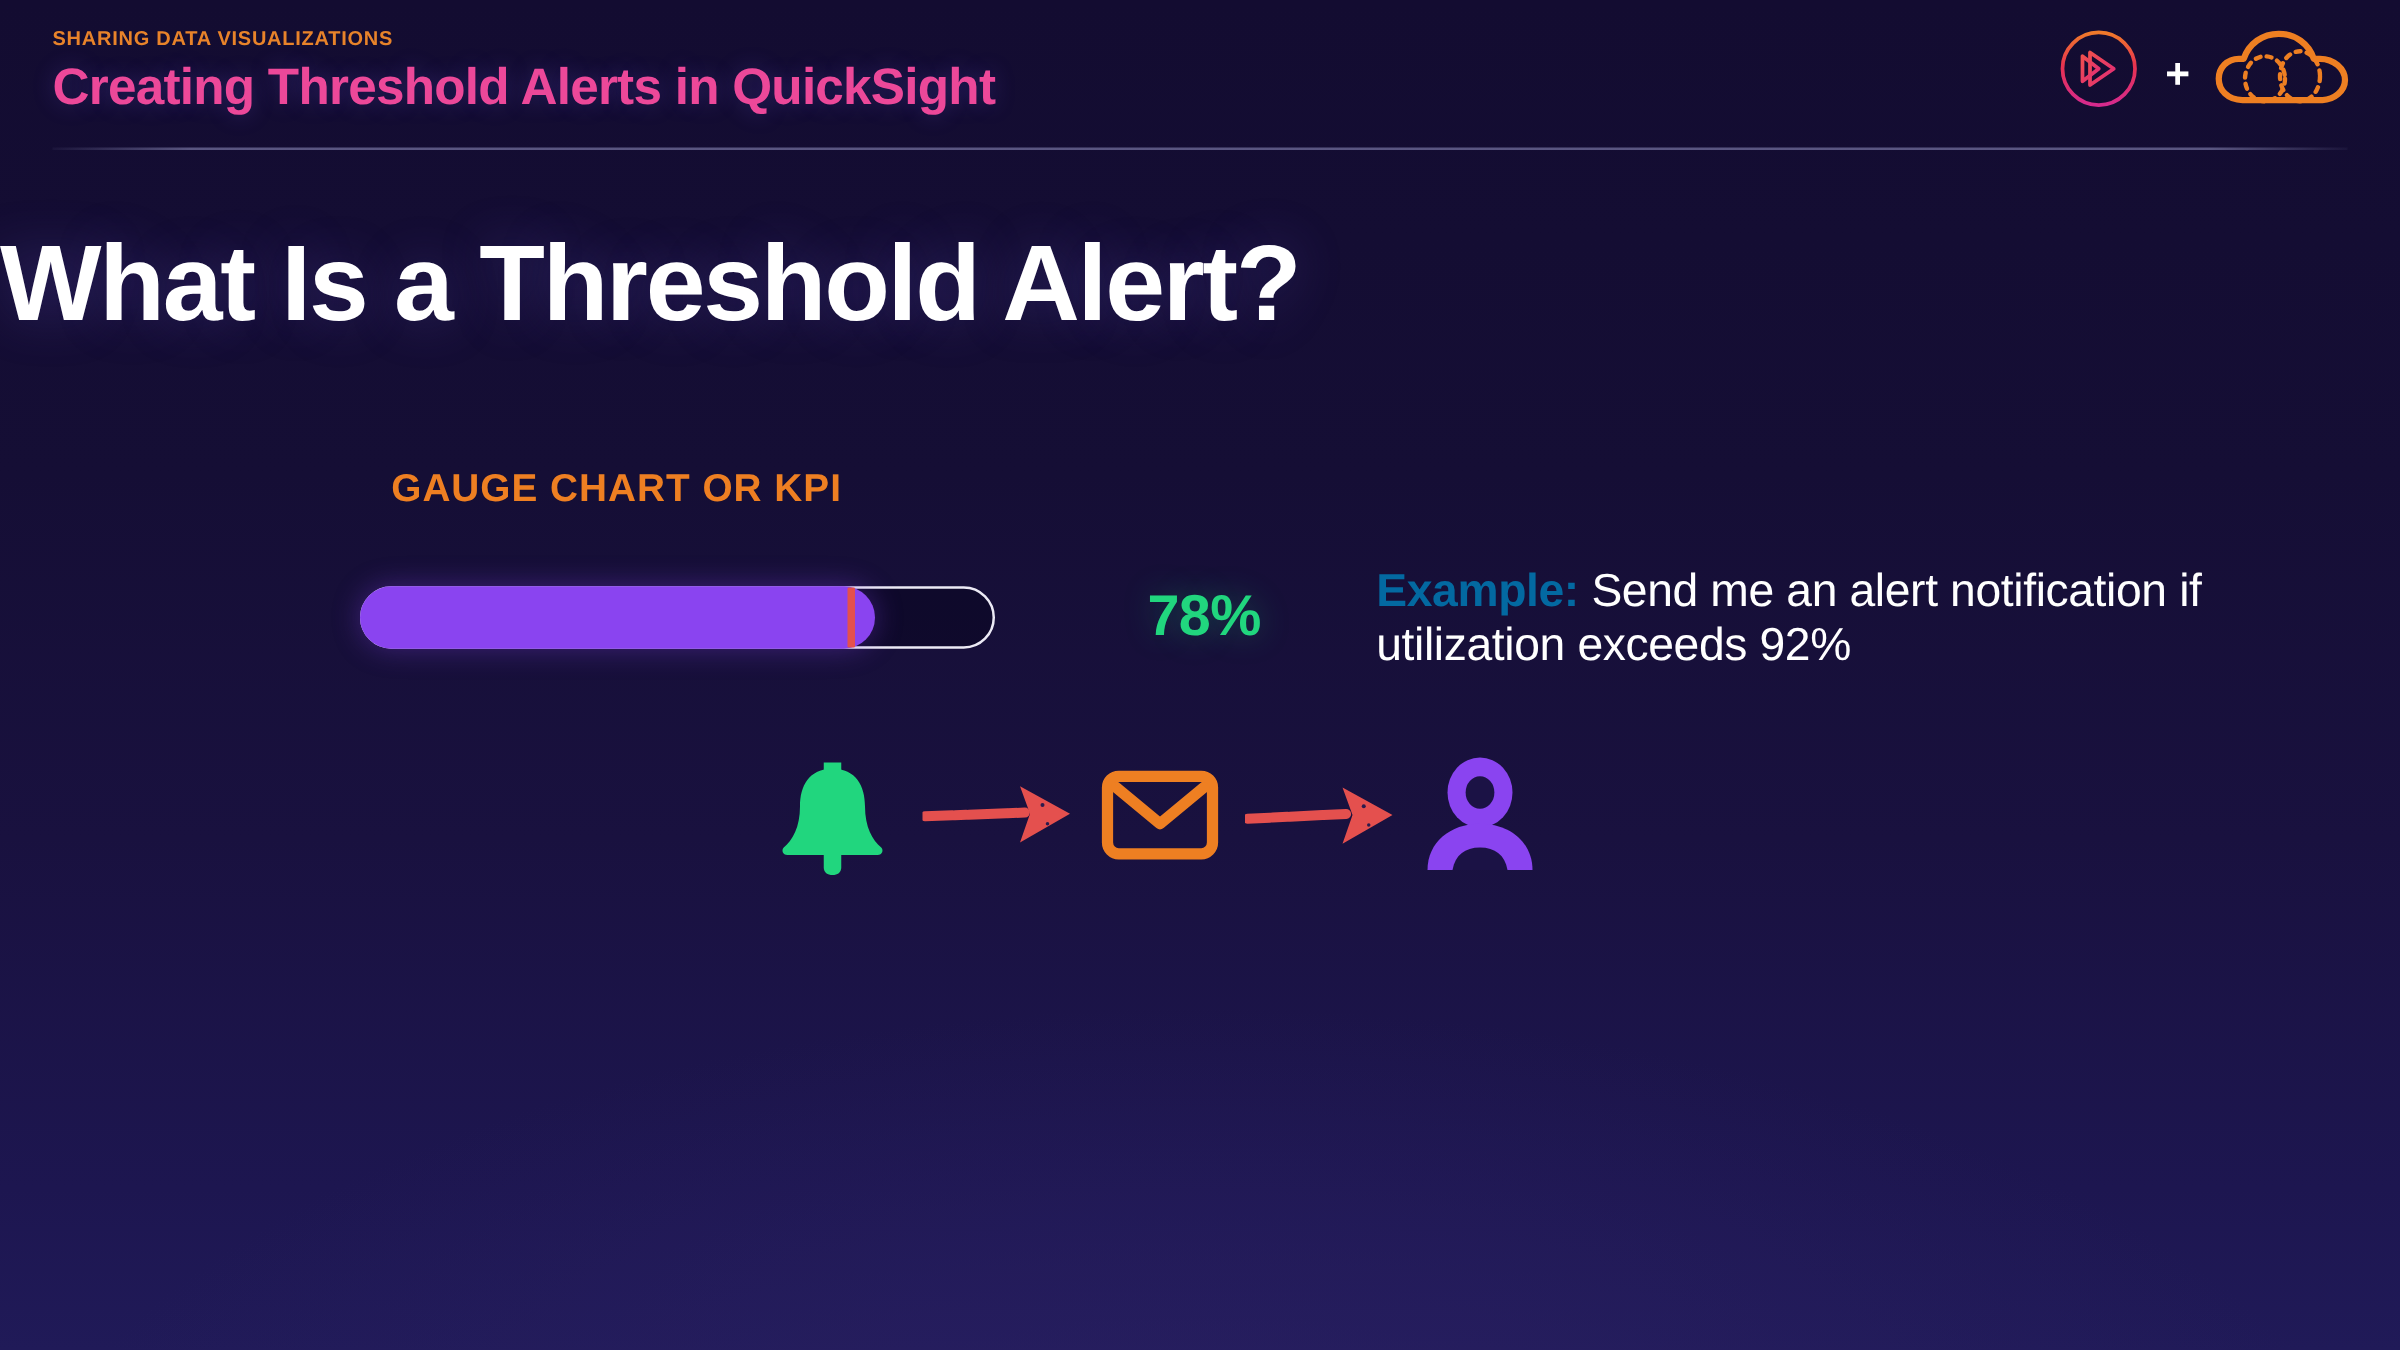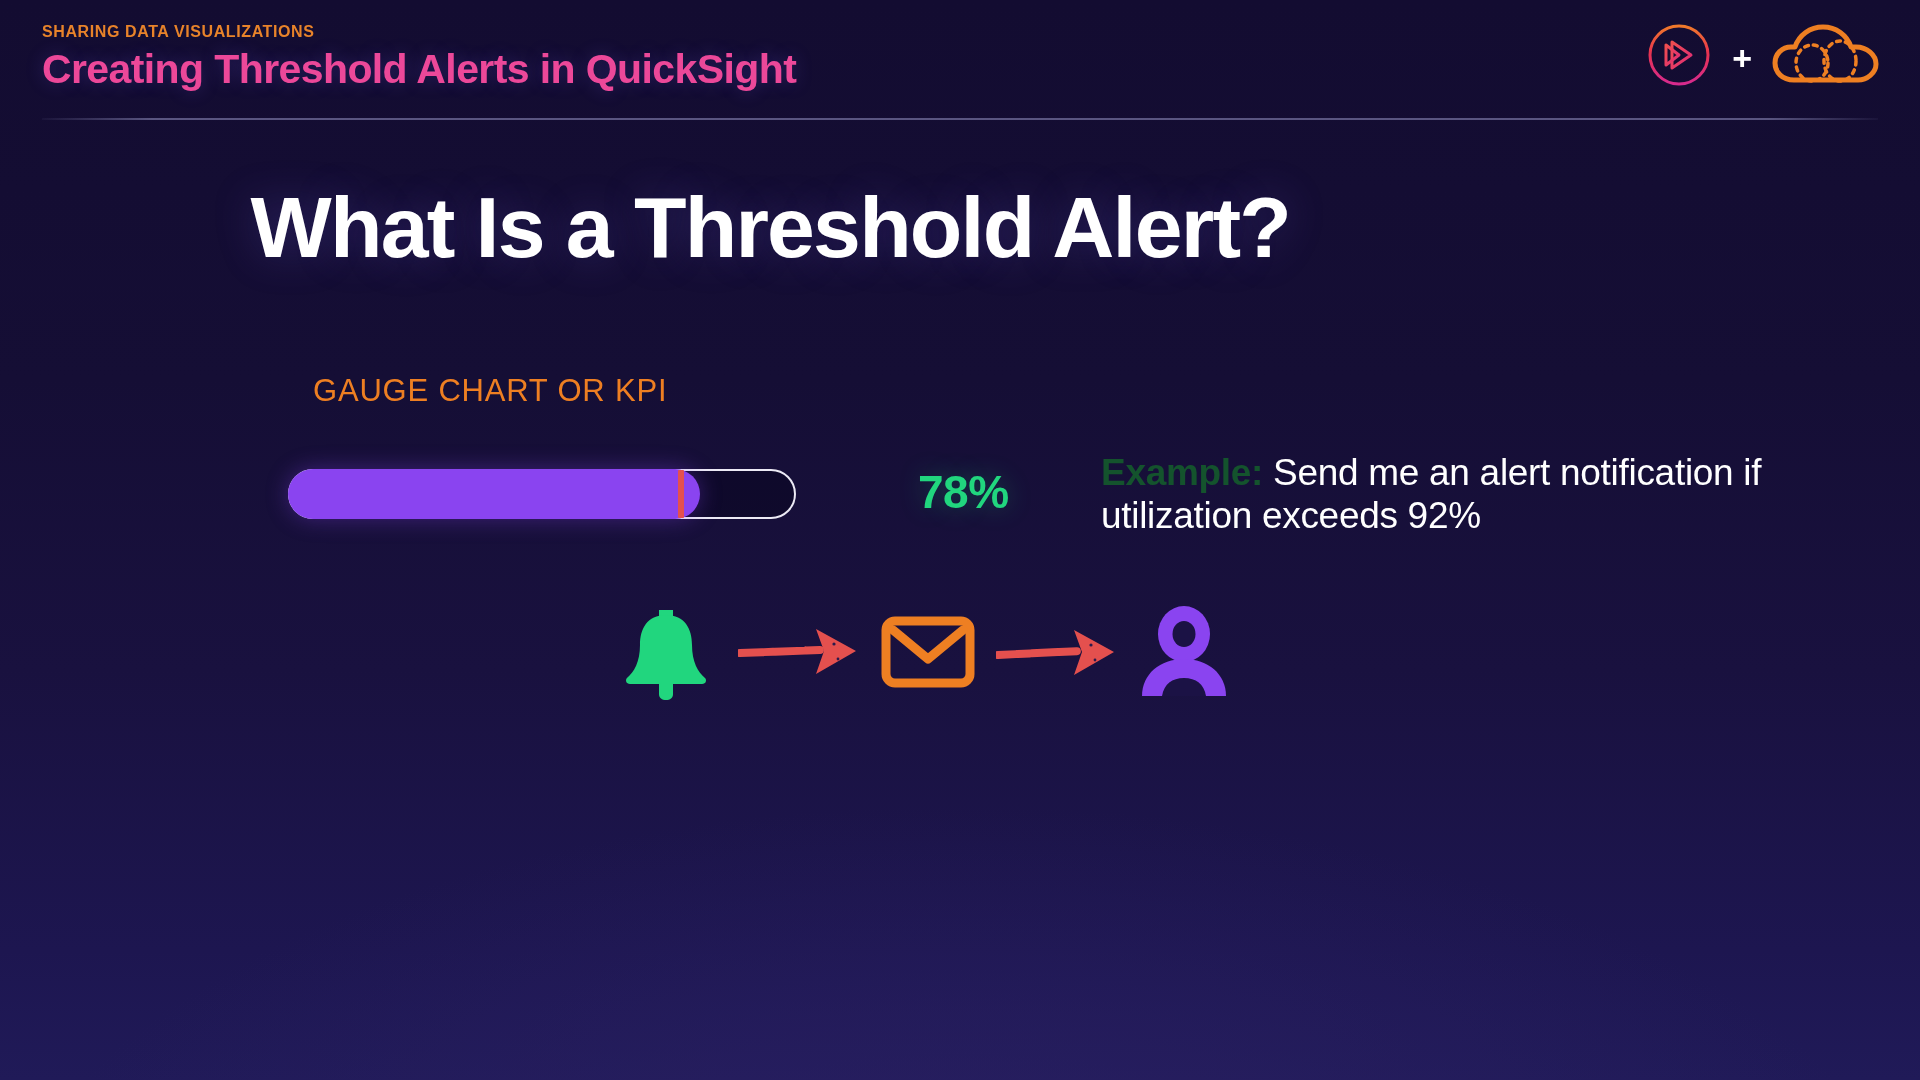--- a/index.html
+++ b/index.html
@@ -44,30 +44,30 @@
     display:flex; align-items:center; gap:16px;
   }
   .logo-plus {
     font-size:34px; font-weight:bold; color:#ffffff;
     line-height:1; padding:0 4px; margin-top:2px;
   }
 
   
   .main-title {
     position:absolute; left:0; top:178px; width:1290px;
-    text-align:right;
+    text-align:left;
     font-size:86px; font-weight:bold; letter-spacing:-1.8px;
     color:#ffffff;
     text-shadow:0 0 40px rgba(110,92,220,0.28);
   }
 
   
   .gauge-label {
     position:absolute; left:313px; top:373px;
-    font-size:31px; font-weight:normal; letter-spacing:0.8px;
+    font-size:31px; font-weight:bold; letter-spacing:0.8px;
     color:#ee7f22;
   }
   .gauge-row {
     position:absolute; left:288px; top:465px;
     display:flex; align-items:flex-end;
   }
   .gauge-track {
     position:relative;
     width:508px; height:50px;
     border:2.5px solid #eceaf5;
@@ -96,21 +96,21 @@
 
   
   .example-block {
     position:absolute; left:1101px; top:452px;
     width:720px;
     font-size:37px; line-height:1.16;
     color:#ffffff;
     letter-spacing:-0.3px;
   }
   .example-label {
-    font-weight:bold; color:#14532d;margin-top:33px;
+    font-weight:bold; color:#0369a1;margin-top:33px;
   }
 
   
   .flow-row {
     position:absolute; left:614px; top:600px;
     display:flex; align-items:center; gap:0px;
   }
   .flow-item { display:flex; align-items:center; justify-content:center; }
   .flow-arrow { margin:0 20px; display:flex; align-items:center; }
 </style>

